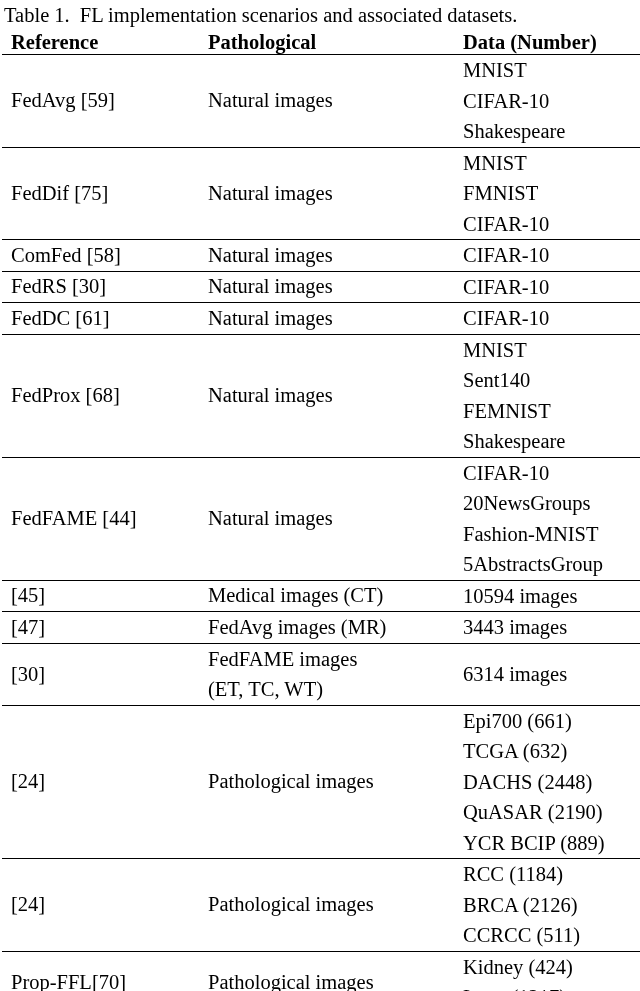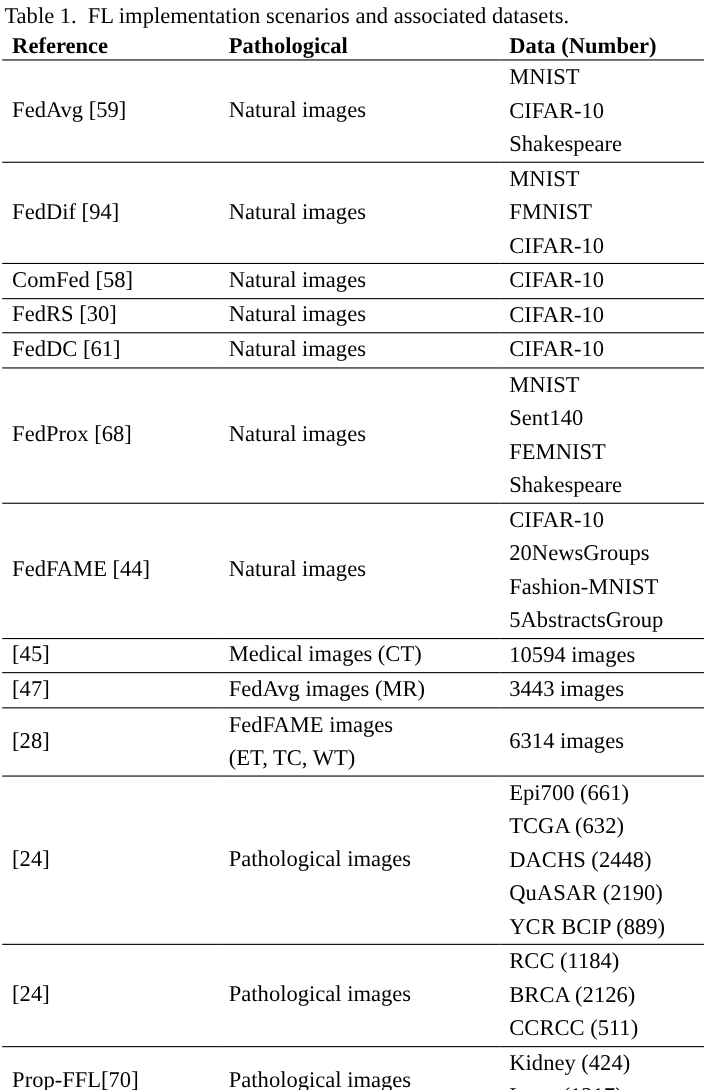--- a/index.html
+++ b/index.html
@@ -99,21 +99,21 @@
       <td class="cell c3">
         <span class="lines">
           <span>MNIST</span>
           <span>CIFAR-10</span>
           <span>Shakespeare</span>
         </span>
       </td>
     </tr>
 
     <tr class="rule-mid">
-      <td class="cell c1 midalign">FedDif [94]</td>
+      <td class="cell c1 midalign">FedDif [75]</td>
       <td class="cell c2 midalign">Natural images</td>
       <td class="cell c3">
         <span class="lines">
           <span>MNIST</span>
           <span>FMNIST</span>
           <span>CIFAR-10</span>
         </span>
       </td>
     </tr>
 
@@ -187,21 +187,21 @@
       <td class="cell c1 midalign">[47]</td>
       <td class="cell c2 midalign">FedAvg images (MR)</td>
       <td class="cell c3">
         <span class="lines single">
           <span>3443 images</span>
         </span>
       </td>
     </tr>
 
     <tr class="rule-mid">
-      <td class="cell c1 midalign">[28]</td>
+      <td class="cell c1 midalign">[30]</td>
       <td class="cell c2">
         <span class="lines">
           <span>FedFAME images</span>
           <span>(ET, TC, WT)</span>
         </span>
       </td>
       <td class="cell c3 midalign">6314 images</td>
     </tr>
 
     <tr class="rule-mid">

